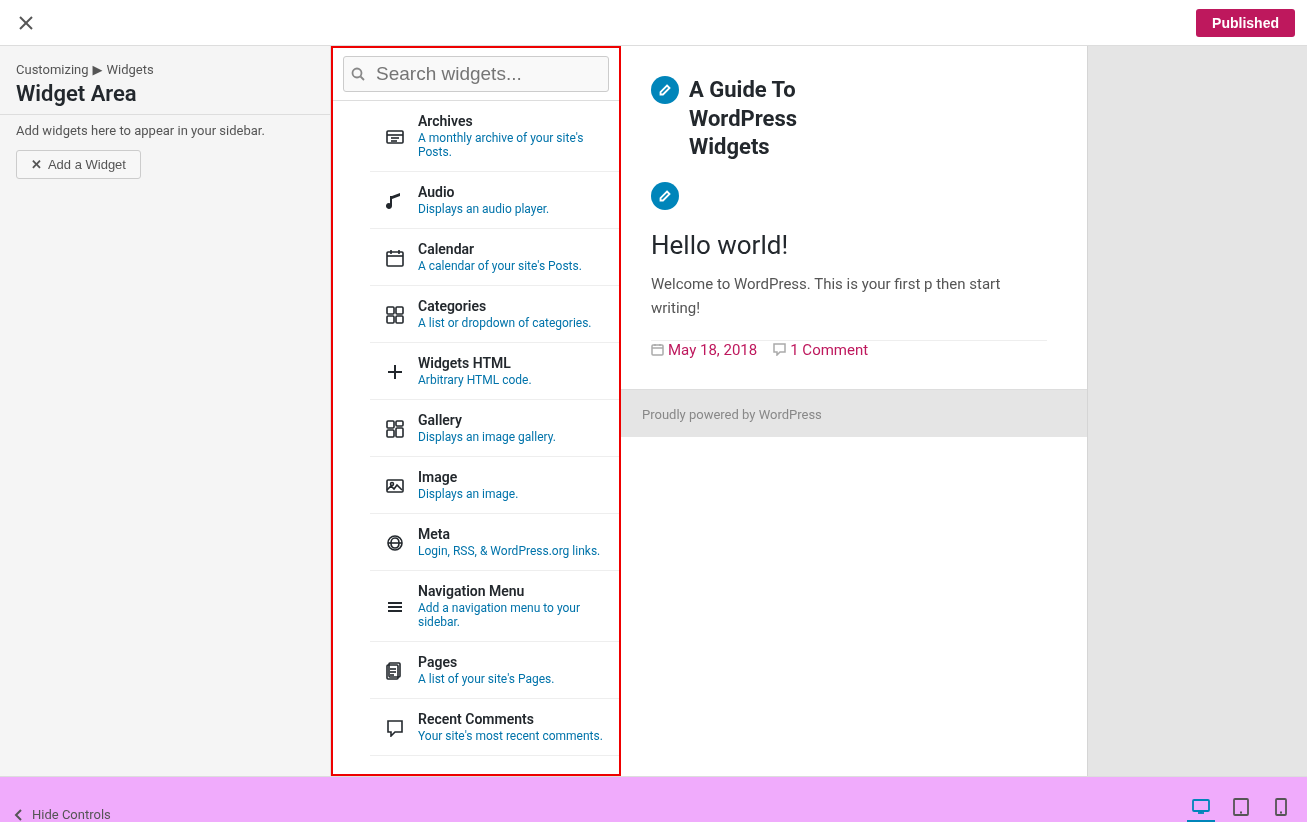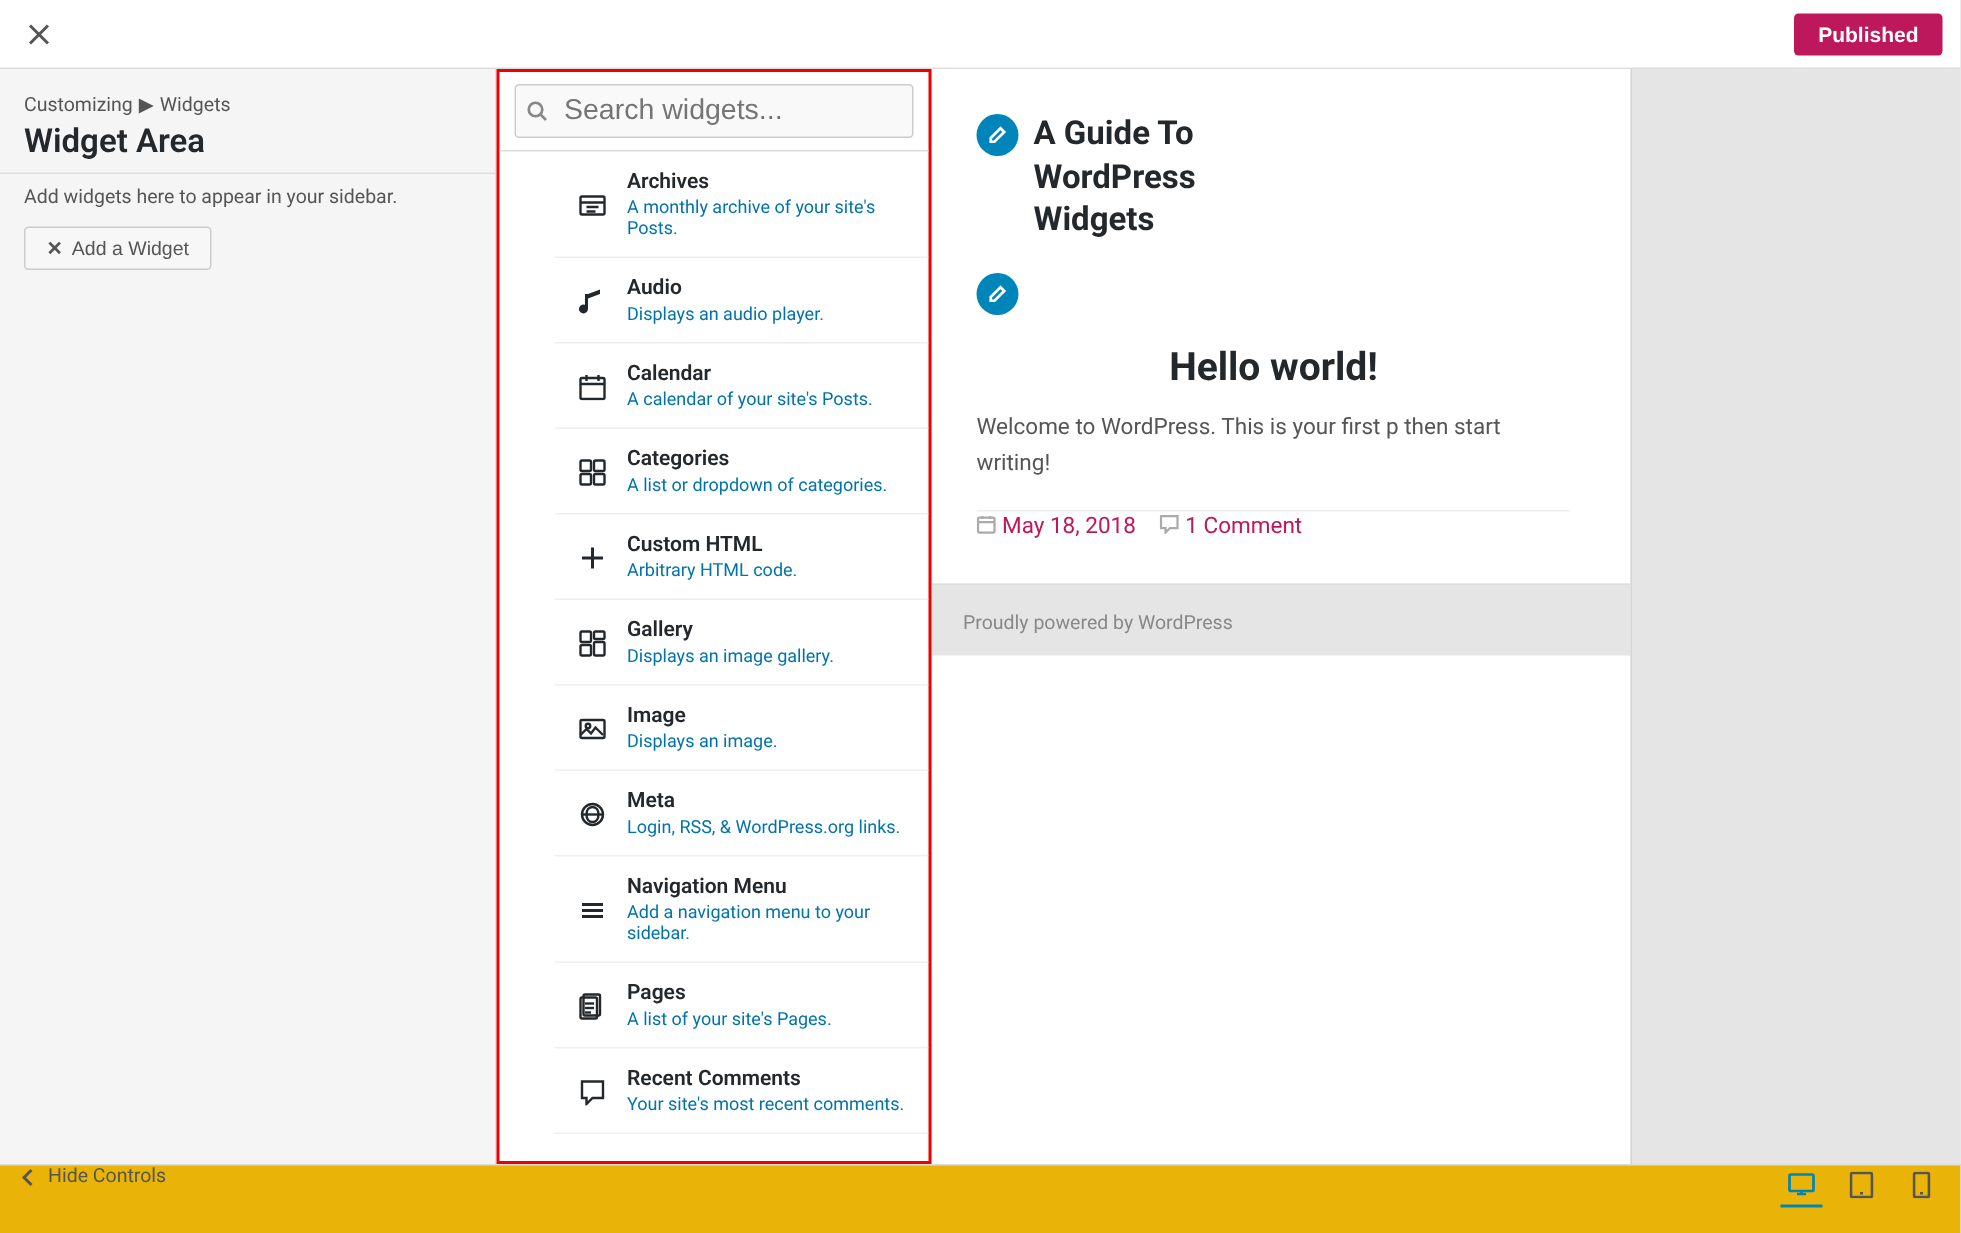--- a/index.html
+++ b/index.html
@@ -87,34 +87,34 @@
       flex: 1; padding: 30px 40px 30px 30px; overflow-y: auto;
     }
     #preview-sidebar {
       width: 220px; background: #e5e5e5; border-left: 1px solid #d5d5d5; padding: 20px;
     }
     .edit-icon-btn {
       width: 28px; height: 28px; background: #0085ba; border-radius: 50%;
       display: inline-flex; align-items: center; justify-content: center; cursor: pointer; margin-bottom: 10px;
     }
     .preview-section-title {
-      font-size: 26px; font-weight: 700; color: #23282d; margin-top: 10px; margin-bottom: 12px; text-align: center;
+      font-size: 26px; font-weight: 400; color: #23282d; margin-top: 10px; margin-bottom: 12px;
     }
     .preview-post-content {
       font-size: 15px; color: #555; line-height: 1.6; margin-bottom: 20px;
     }
     .preview-meta {
       display: flex; align-items: center; gap: 16px; font-size: 15px; color: #be185d; border-top: 1px solid #eee; 
     }
     .preview-meta span { display: flex; align-items: center; gap: 4px; }
 
     
     #bottom-controls {
-      height: 46px; background: #eab308; border-top: 1px solid #ddd;
-      display: flex; align-items: flex-start; padding: 0 12px; gap: 12px;
+      height: 46px; background: #f0abfc; border-top: 1px solid #ddd;
+      display: flex; align-items: flex-end; padding: 0 12px; gap: 12px;
     }
     .hide-controls-btn {
       display: flex; align-items: center; gap: 6px; font-size: 13px; color: #555; cursor: pointer; margin-right: auto;
     }
     .device-btn {
       width: 28px; height: 28px; display: flex; align-items: center; justify-content: center;
       cursor: pointer; color: #555; font-size: 16px; border-bottom: 2px solid transparent;
     }
     .device-btn.active { border-bottom-color: #0085ba; color: #0085ba; }
 
@@ -221,21 +221,21 @@
           </div>
         </div>
         <div class="widget-item">
           <div class="widget-icon">
             <svg width="18" height="18" viewBox="0 0 18 18" fill="none" stroke="#23282d" stroke-width="2">
               <line x1="9" y1="2" x2="9" y2="16"></line>
               <line x1="2" y1="9" x2="16" y2="9"></line>
             </svg>
           </div>
           <div class="widget-info">
-            <div class="widget-name">Custom HTML</div>
+            <div class="widget-name">Widgets HTML</div>
             <div class="widget-desc">Arbitrary HTML code.</div>
           </div>
         </div>
         <div class="widget-item">
           <div class="widget-icon">
             <svg width="18" height="18" viewBox="0 0 18 18" fill="none" stroke="#23282d" stroke-width="1.6">
               <rect x="1" y="1" width="7" height="7" rx="1"></rect>
               <rect x="10" y="1" width="7" height="5" rx="1"></rect>
               <rect x="1" y="10" width="7" height="7" rx="1"></rect>
               <rect x="10" y="8" width="7" height="9" rx="1"></rect>

